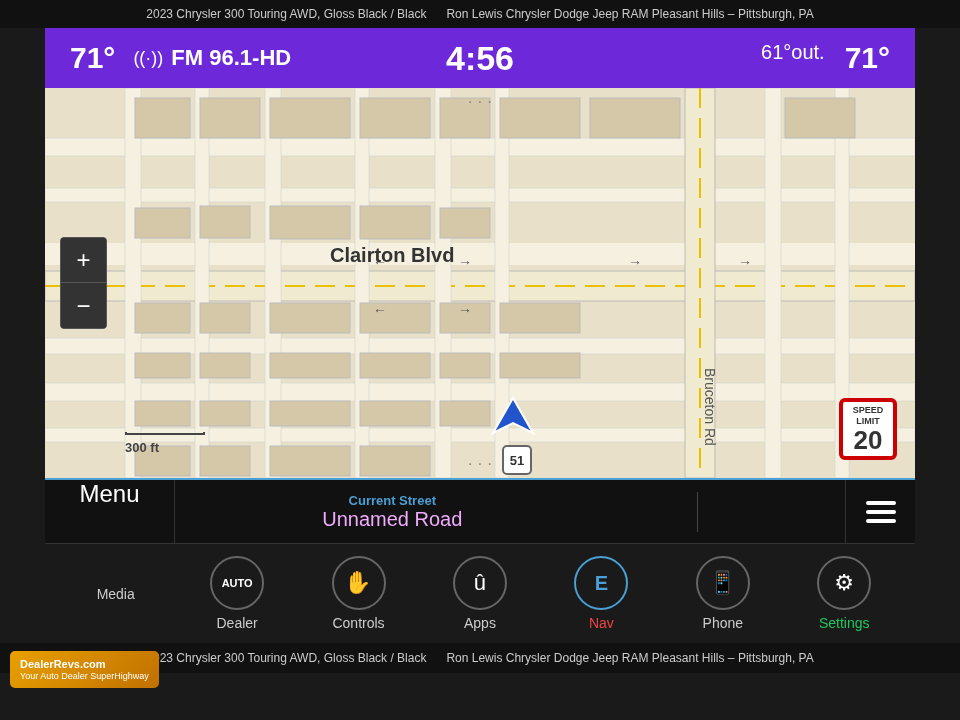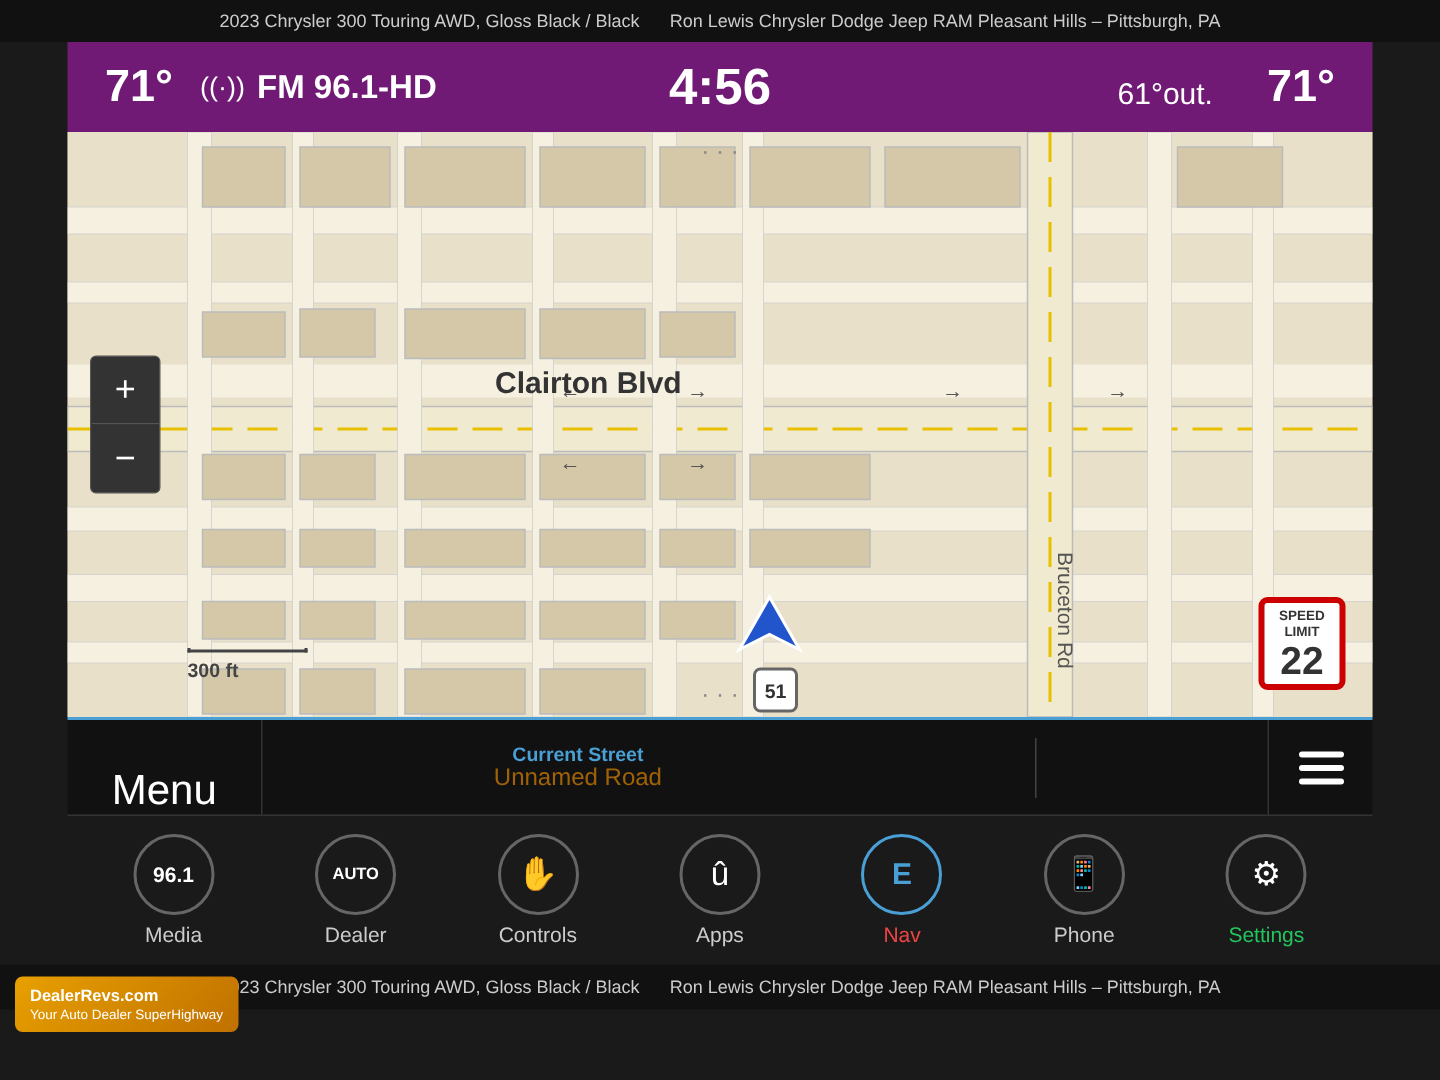--- a/index.html
+++ b/index.html
@@ -15,31 +15,31 @@
 </head>
 <body>
 
 <div style="width:960px;height:28px;background:#111;display:flex;align-items:center;justify-content:center;color:#ccc;font-size:12px;gap:20px;">
   <span>2023 Chrysler 300 Touring AWD,  Gloss Black / Black</span>
   <span>Ron Lewis Chrysler Dodge Jeep RAM Pleasant Hills – Pittsburgh, PA</span>
 </div>
 
 <div style="position:relative;width:870px;margin:0 auto;">
 
-  <div style="width:100%;height:60px;background:#701a75;display:flex;align-items:center;justify-content:space-between;padding:0 25px;position:relative;">
+  <div style="width:100%;height:60px;background:#6d28d9;display:flex;align-items:center;justify-content:space-between;padding:0 25px;position:relative;">
     <div style="display:flex;align-items:center;gap:18px;">
       <span style="font-size:30px;font-weight:bold;color:white;">71°</span>
       <div style="display:flex;align-items:center;gap:8px;">
         <span style="color:white;font-size:18px;">((·))</span>
         <span style="font-size:22px;color:white;font-weight:bold;">FM 96.1-HD</span>
 
       </div>
     </div>
     <div style="font-size:34px;font-weight:bold;color:white;position:absolute;left:50%;transform:translateX(-50%);">4:56</div>
-    <div style="display:flex;align-items:flex-end;gap:36px;">
+    <div style="display:flex;align-items:flex-start;gap:20px;">
       <span style="font-size:20px;color:white;">61°out.</span>
       <span style="font-size:30px;font-weight:bold;color:white;">71°</span>
     </div>
   </div>
 
   <div style="width:100%;height:390px;position:relative;overflow:hidden;background:#e8e0c8;">
     
     <svg width="870" height="390" viewBox="0 0 870 390">
 
       <rect width="870" height="390" fill="#e8e0c8"></rect>
@@ -141,50 +141,47 @@
 
     
     <div style="position:absolute;bottom:22px;left:80px;">
       <div style="width:80px;height:3px;border:2px solid #444;border-top:none;margin-bottom:3px;"></div>
       <span style="font-size:13px;color:#444;font-weight:bold;">300 ft</span>
     </div>
 
     
     <div style="position:absolute;bottom:18px;right:18px;background:white;border:4px solid #cc0000;border-radius:6px;width:58px;text-align:center;padding:3px 2px;">
       <div style="font-size:9px;font-weight:bold;color:#333;line-height:1.2;">SPEED<br>LIMIT</div>
-      <div style="font-size:26px;font-weight:bold;color:#333;line-height:1;">22</div>
+      <div style="font-size:26px;font-weight:bold;color:#333;line-height:1;">20</div>
     </div>
   </div>
 
   <div style="width:100%;height:65px;background:#111;display:flex;align-items:center;border-top:2px solid #4a9fd4;">
-    <div style="width:130px;height:100%;display:flex;align-items:flex-end;justify-content:center;font-size:28px;color:white;cursor:pointer;border-right:1px solid #333;">
+    <div style="width:130px;height:100%;display:flex;align-items:flex-start;justify-content:center;font-size:24px;color:white;cursor:pointer;border-right:1px solid #333;">
       <span>Menu</span>
     </div>
     <div style="flex:1;display:flex;align-items:center;justify-content:space-around;padding:0 30px;">
       <div style="display:flex;flex-direction:column;align-items:center;">
         <span style="font-size:13px;color:#4a9fd4;font-weight:bold;">Current Street</span>
-        <span style="font-size:16px;color:#a16207;">Unnamed Road</span>
+        <span style="font-size:20px;color:#f0abfc;">Unnamed Road</span>
       </div>
       <div style="width:1px;height:40px;background:#444;"></div>
     </div>
     <div style="width:70px;height:100%;display:flex;align-items:center;justify-content:center;cursor:pointer;border-left:1px solid #333;">
       <div style="display:flex;flex-direction:column;gap:5px;">
         <div style="width:30px;height:4px;background:white;border-radius:2px;"></div>
         <div style="width:30px;height:4px;background:white;border-radius:2px;"></div>
         <div style="width:30px;height:4px;background:white;border-radius:2px;"></div>
       </div>
     </div>
   </div>
 
   <div style="width:100%;height:100px;background:#1a1a1a;display:flex;align-items:center;justify-content:space-around;padding:0 10px;border-top:1px solid #333;">
 
     <div style="display:flex;flex-direction:column;align-items:center;gap:5px;cursor:pointer;min-width:90px;">
-      <div style="width:54px;height:54px;border-radius:50%;border:2px solid #666;display:flex;align-items:center;justify-content:center;color:white;font-size:14px;font-weight:bold;">
-        96.1
-      </div>
       <span style="font-size:14px;color:#ccc;">Media</span>
     </div>
 
     <div style="display:flex;flex-direction:column;align-items:center;gap:5px;cursor:pointer;min-width:90px;">
       <div style="width:54px;height:54px;border-radius:50%;border:2px solid #666;display:flex;align-items:center;justify-content:center;color:white;font-size:11px;font-weight:bold;">
         AUTO
       </div>
       <span style="font-size:14px;color:#ccc;">Dealer</span>
     </div>
 

